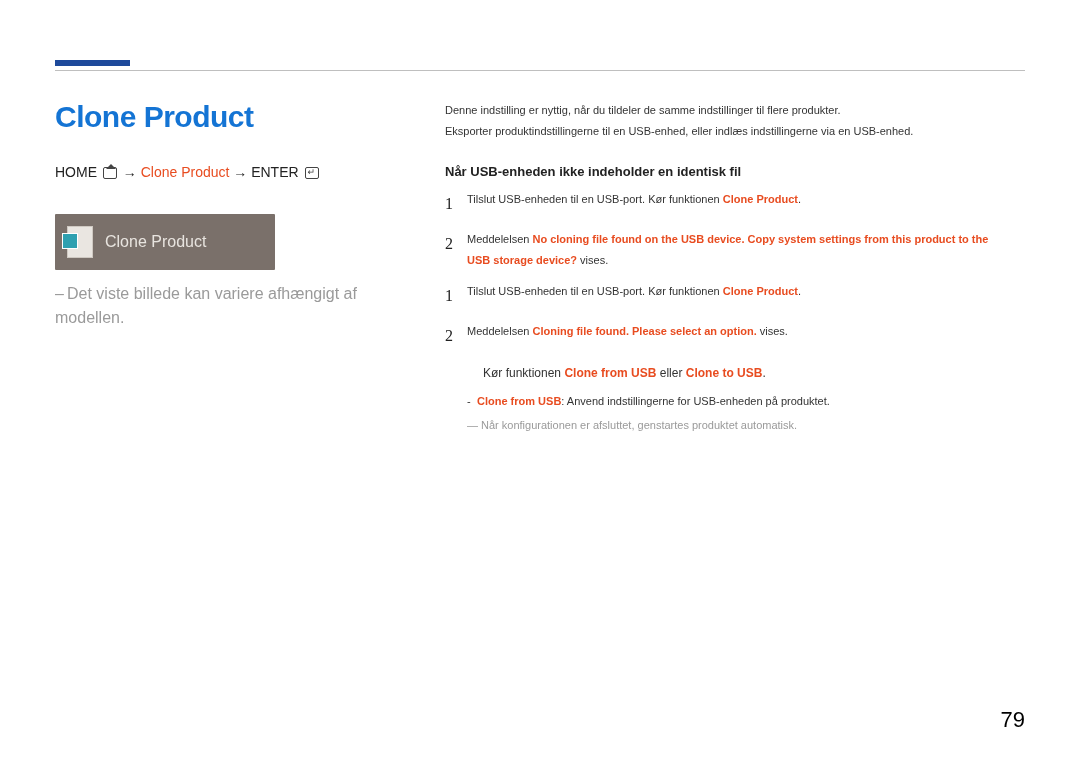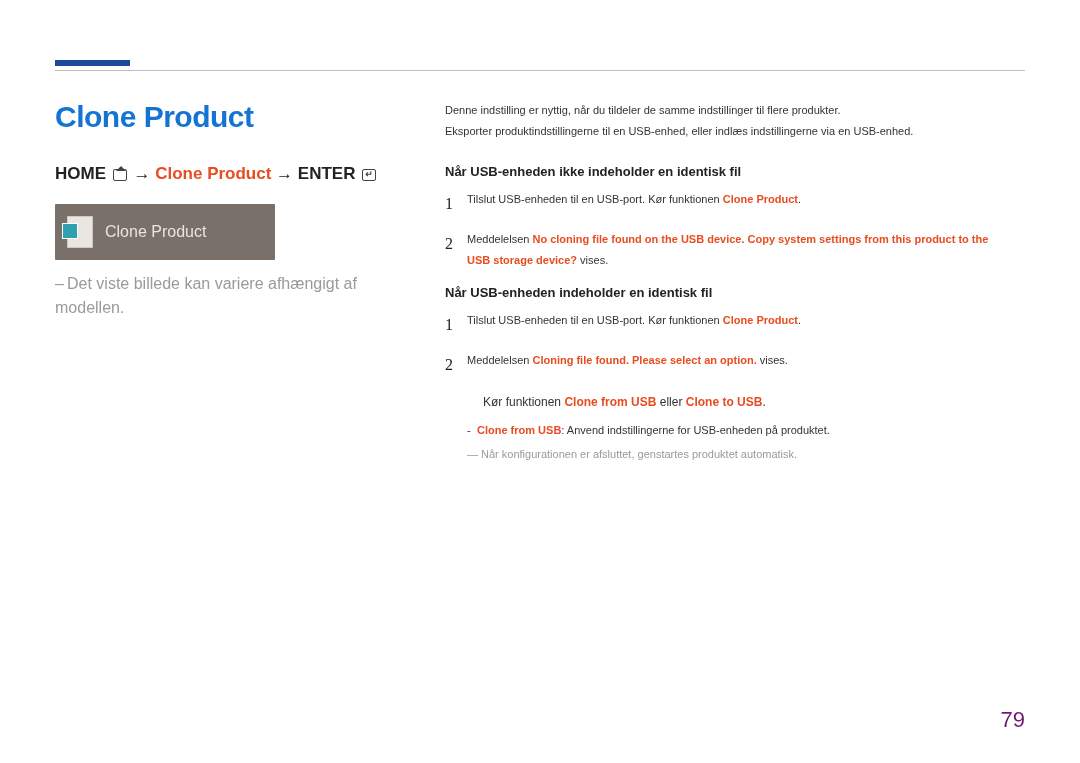--- a/index.html
+++ b/index.html
@@ -4,21 +4,21 @@
 <style>
   * { box-sizing: border-box; margin: 0; padding: 0; }
   html, body { width: 1080px; height: 763px; background: #fff; font-family: "Segoe UI", Arial, sans-serif; color: #333; }
   .page { position: relative; width: 1080px; height: 763px; padding: 60px 76px 40px 55px; }
   .rule-bar { position: absolute; top: 60px; left: 55px; width: 75px; height: 6px; background: #1e4a9b; }
   .hr { position: absolute; top: 70px; left: 55px; right: 55px; border-top: 1px solid #bfbfbf; }
   .content { display: flex; padding-top: 40px; }
   .left { width: 380px; padding-right: 30px; }
   .right { flex: 1; padding-left: 10px; }
   .title { font-size: 30px; font-weight: 600; color: #1474d4; margin-bottom: 30px; letter-spacing: -0.5px; }
-  .breadcrumb { font-size: 17px; font-weight: 700; color: #222; margin-bottom: 20px; }
+  .breadcrumb { font-size: 14px; font-weight: 400; color: #222; margin-bottom: 34px; }
   .breadcrumb .clone { color: #e84c20; }
   .breadcrumb .icon { display:inline-block; width:14px; height:12px; border:1px solid #444; border-radius:2px; vertical-align:middle; margin:0 2px; position:relative; }
   .breadcrumb .icon.home::before { content:""; position:absolute; left:2px; top:-4px; width:0; height:0; border-left:5px solid transparent; border-right:5px solid transparent; border-bottom:5px solid #444; }
   .breadcrumb .icon.enter::after { content:"↵"; font-size:9px; position:absolute; left:2px; top:-1px; color:#444; }
   .preview { width: 220px; height: 56px; background: #7a706a; display:flex; align-items:center; padding:0 12px; border-radius:1px; margin-bottom:12px; }
   .preview-icon { width:26px; height:32px; background:#eae6e1; border:1px solid #cfc9c2; position:relative; margin-right:12px; }
   .preview-icon::after { content:""; position:absolute; left:-6px; top:6px; width:14px; height:14px; background:#2ea0b0; border:1px solid #fff; }
   .preview-label { color:#e8e4df; font-size:16px; font-weight:300; }
   .note { font-size: 16px; color: #9a9a9a; line-height:1.5; }
   .note .dash { display:inline-block; width:8px; margin-right:4px; }
@@ -26,21 +26,21 @@
   .section-h { font-size: 13px; font-weight: 700; color:#222; margin: 14px 0 10px 0; }
   .step { display:flex; margin-bottom:10px; font-size:11px; line-height:1.9; }
   .step-num { font-size:16px; font-weight:400; width:22px; flex-shrink:0; font-family: Georgia, serif; color:#222; }
   .step-body { flex:1; color:#333; }
   .hl { color:#e84c20; font-weight:700; }
   .sub { font-size:12px; line-height:1.9; margin-left:38px; margin-bottom:6px; }
   .sub-item { font-size:11px; line-height:1.9; margin-left:22px; position:relative; padding-left:10px; }
   .sub-item::before { content:"-"; position:absolute; left:0; top:0; }
   .footnote { font-size:11px; color:#9a9a9a; margin-left:22px; margin-top:8px; position:relative; padding-left:14px; }
   .footnote::before { content:"―"; position:absolute; left:0; top:0; }
-  .page-num { position:absolute; bottom:30px; right:55px; font-size:22px; color:#701a75; font-weight:300; }
+  .page-num { position:absolute; bottom:30px; right:55px; font-size:22px; color:#000000; font-weight:300; }
 </style>
 </head>
 <body>
 
 <div class="page">
   <div class="rule-bar"></div>
   <div class="hr"></div>
 
   <div class="content">
     <div class="left">
@@ -79,21 +79,20 @@
           <span>Tilslut USB-enheden til en USB-port. Kør funktionen </span><span class="hl">Clone Product</span><span>.</span>
         </div>
       </div>
       <div class="step">
         <div class="step-num">2</div>
         <div class="step-body">
           <span>Meddelelsen </span><span class="hl">No cloning file found on the USB device. Copy system settings from this product to the USB storage device?</span><span> vises.</span>
         </div>
       </div>
 
-      <div class="section-h">Når USB-enheden indeholder en identisk fil</div>
       <div class="step">
         <div class="step-num">1</div>
         <div class="step-body">
           <span>Tilslut USB-enheden til en USB-port. Kør funktionen </span><span class="hl">Clone Product</span><span>.</span>
         </div>
       </div>
       <div class="step">
         <div class="step-num">2</div>
         <div class="step-body">
           <span>Meddelelsen </span><span class="hl">Cloning file found. Please select an option.</span><span> vises.</span>

